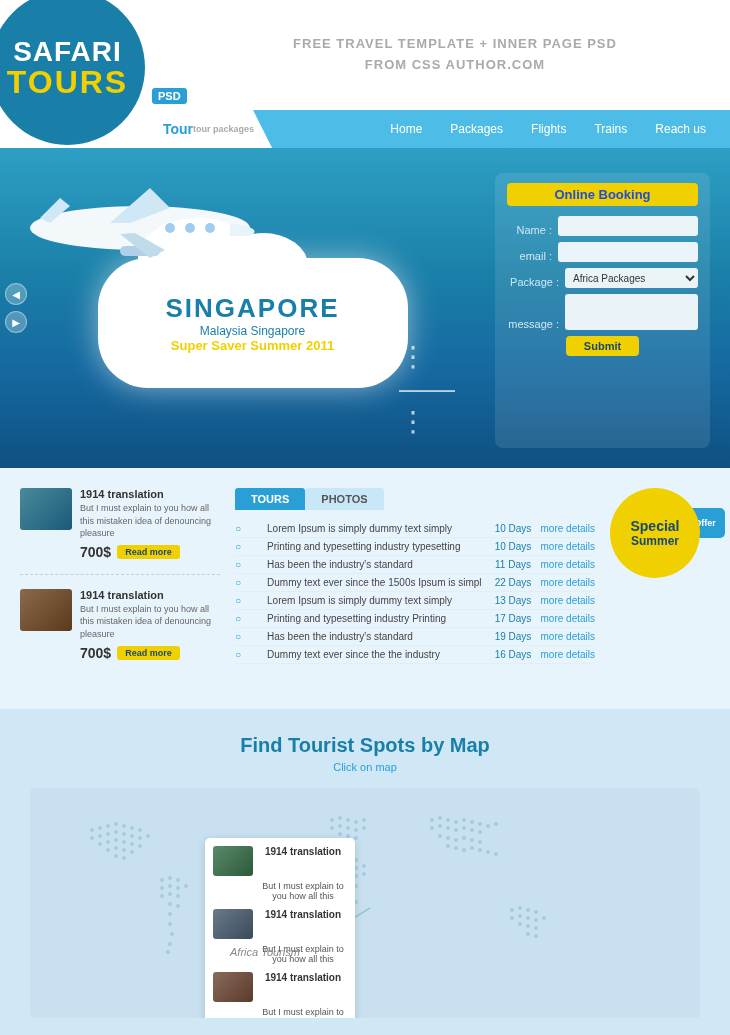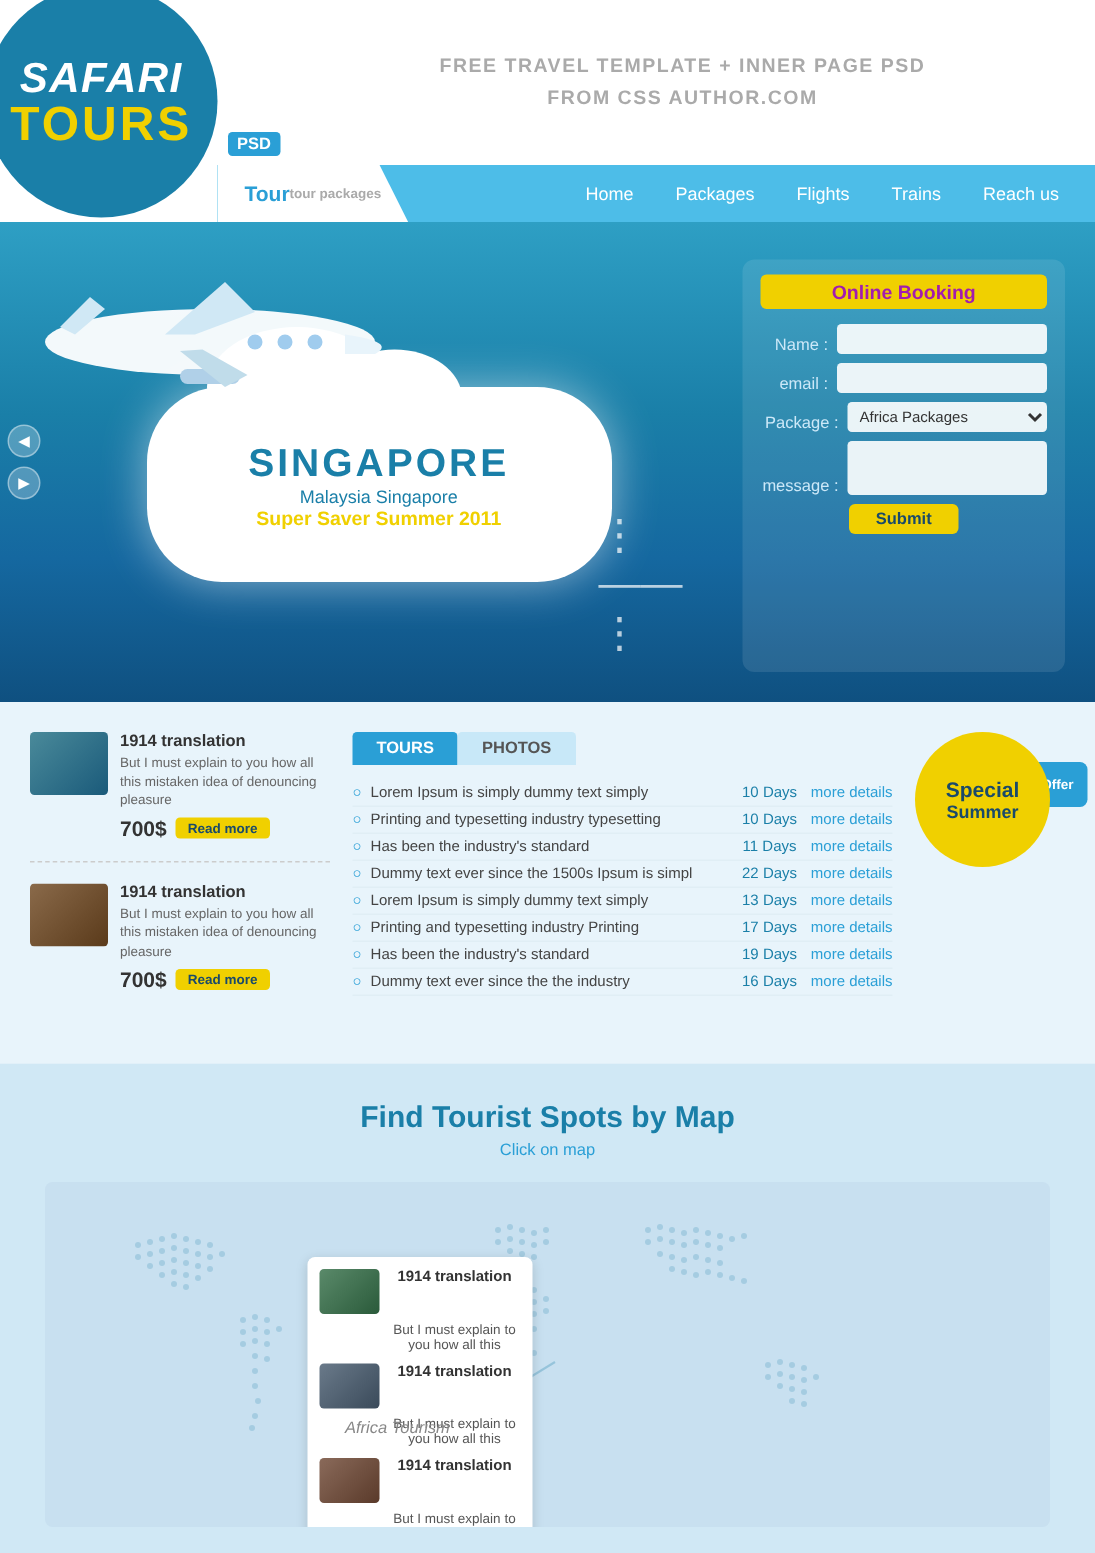--- a/index.html
+++ b/index.html
@@ -27,21 +27,20 @@
       align-items: center;
       justify-content: center;
     }
     .logo-safari {
       color: #fff;
       font-size: 28px;
       font-weight: 900;
       letter-spacing: 1px;
       line-height: 1;
       text-align: center;
-      font-style: italic;
     }
     .logo-tours {
       color: #f0d000;
       font-size: 32px;
       font-weight: 900;
       letter-spacing: 2px;
       line-height: 1;
     }
     .logo-psd {
       position: absolute;
@@ -217,21 +216,21 @@
     
     .booking-form {
       width: 215px;
       background: rgba(255,255,255,0.1);
       border-radius: 8px;
       padding: 10px 12px;
       margin-top: 5px;
     }
     .booking-title {
       background: #f0d000;
-      color: #a21caf;
+      color: #1d4ed8;
       font-size: 13px;
       font-weight: bold;
       text-align: center;
       border-radius: 4px;
       padding: 4px 4px;
       margin-bottom: 10px;
     }
     .form-row {
       display: flex;
       align-items: flex-end;
@@ -361,21 +360,21 @@
       align-items: center;
       font-size: 10px;
       padding: 3px 0;
       border-bottom: 1px solid #e0eef5;
     }
     .tour-bullet {
       color: #2a9fd6;
       margin-right: 6px;
       font-size: 10px;
     }
-    .tour-name { flex: 1; color: #444; }
+    .tour-name { flex: 1; color: #444; margin-left: 20px; }
     .tour-days { width: 55px; color: #1a7fa8; text-align: center; }
     .tour-more { color: #2a9fd6; font-size: 10px; cursor: pointer; }
 
     
     .special-offer-badge {
       position: relative;
       width: 100px;
     }
     .badge-circle {
       width: 90px;

